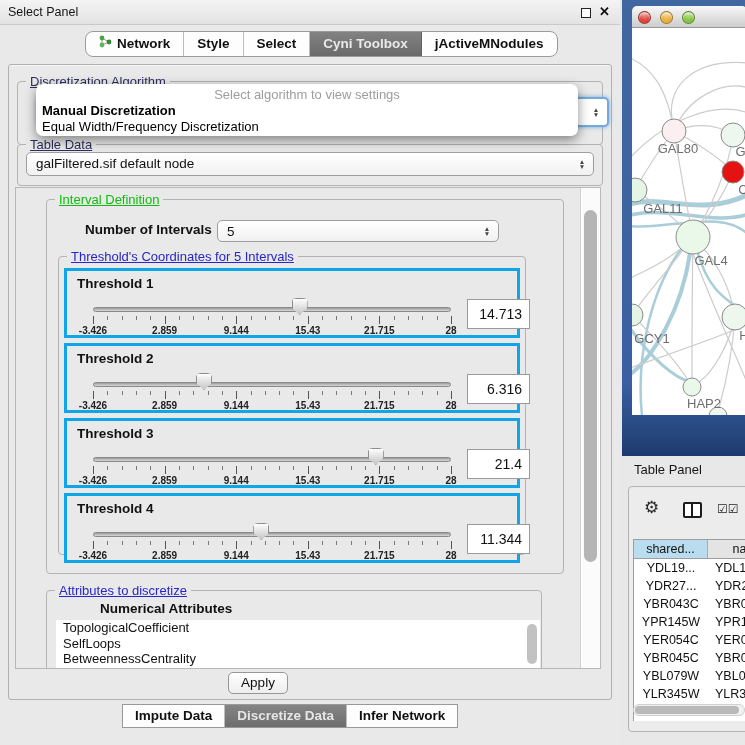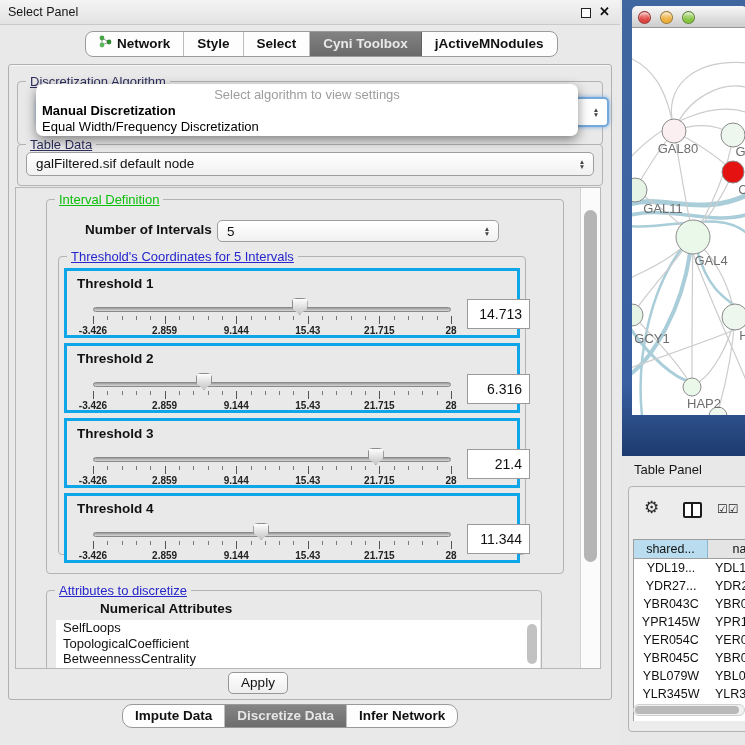--- a/index.html
+++ b/index.html
@@ -70,21 +70,21 @@
   .attr-subtitle { position:absolute; left:48px; top:413px; font-size:13.5px; font-weight:bold;padding-left:36px; }
   .attr-list { position:absolute; left:40px; top:432px; width:484px; height:48px; background:#fff; overflow:hidden; }
   .attr-item { font-size:13px; line-height:15.5px; padding-left:7px; white-space:nowrap; }
   .attr-list .thumb-s { position:absolute; right:3px; top:4px; width:10px; height:40px; background:#c2c2c2; border-radius:5px; }
 
   .apply-btn { position:absolute; left:219px; top:607px; width:60px; height:22px;
     background:linear-gradient(#ffffff,#ededed); border:1px solid #979797; border-radius:5px;
     font-size:13.5px; text-align:center; line-height:20px; }
 
   .bottom-tabs { position:absolute; left:122px; top:704px; height:24px; display:flex;
-    border:1px solid #999; border-radius:10px; overflow:hidden; background:#fdfdfd; }
+    border:1px solid #999; border-radius:0; overflow:hidden; background:#fdfdfd; }
   .bottom-tab { padding:0 12px; line-height:22px; font-size:13.5px; font-weight:bold; color:#111;
     border-right:1px solid #bdbdbd; white-space:nowrap; }
   .bottom-tab:last-child { border-right:none; }
   .bottom-tab.selected { background:linear-gradient(#858585,#6d6d6d); color:#e6e6e6; }
 
   
   #right-region { position:absolute; left:620px; top:0; width:125px; height:745px; background:#e8e8e8; }
   .net-frame { position:absolute; left:2px; top:0; width:123px; height:456px;
     background:linear-gradient(#40679f 0%, #3a60a2 84%, #1c3a6e 100%); }
   .mac-window { position:absolute; left:10px; top:6px; width:115px; height:409px; }
@@ -358,22 +358,22 @@
             <div class="vfield">11.344</div>
           </div>
         </div>
 
       <div class="group" style="left:30px; top:402px; width:496px; height:90px;">
         <span class="group-title t-blue">Attributes to discretize</span>
       </div>
       <span class="attr-subtitle">Numerical Attributes</span>
       <div class="attr-list">
         <div id="attr-items">
+            <div class="attr-item">TopologicalCoefficient</div>
             <div class="attr-item">SelfLoops</div>
-            <div class="attr-item">TopologicalCoefficient</div>
             <div class="attr-item">BetweennessCentrality</div>
           </div>
         <div class="thumb-s"></div>
       </div>
 
       <div class="vscroll">
         <div class="thumb-v"></div>
       </div>
     </div>
 

